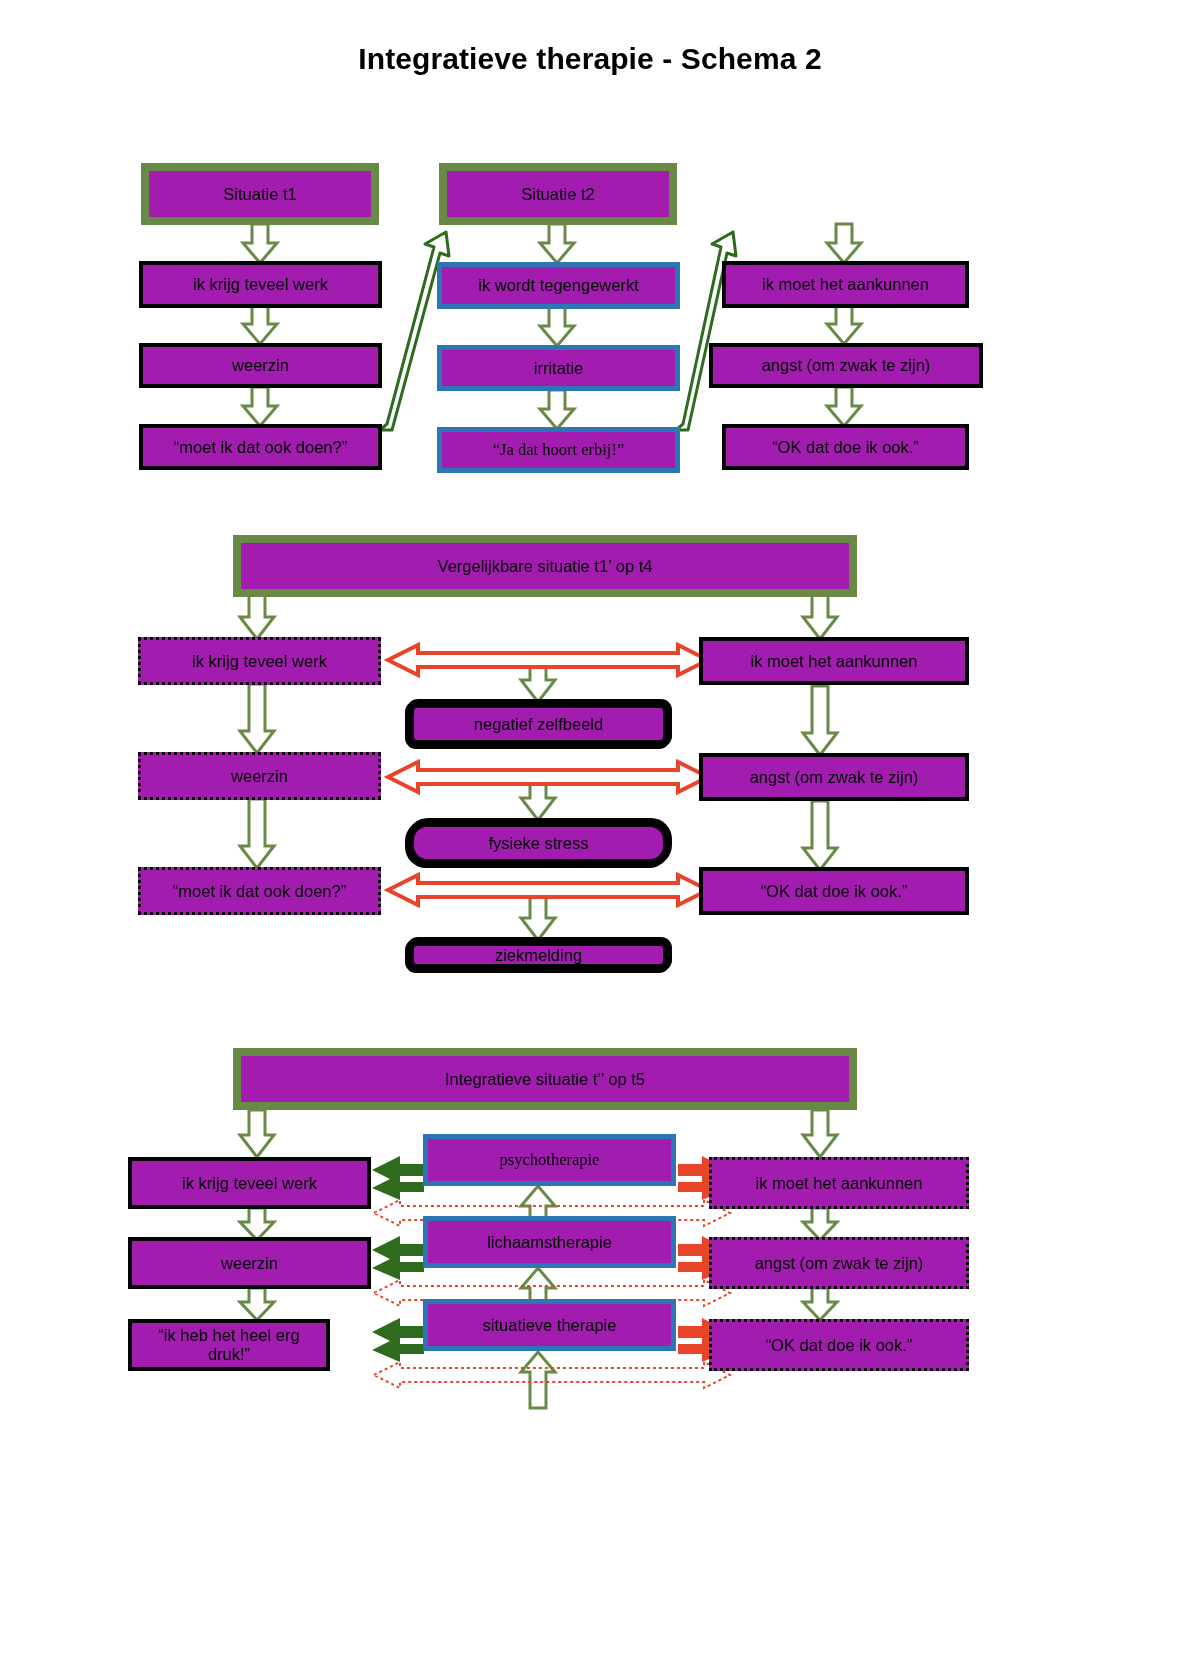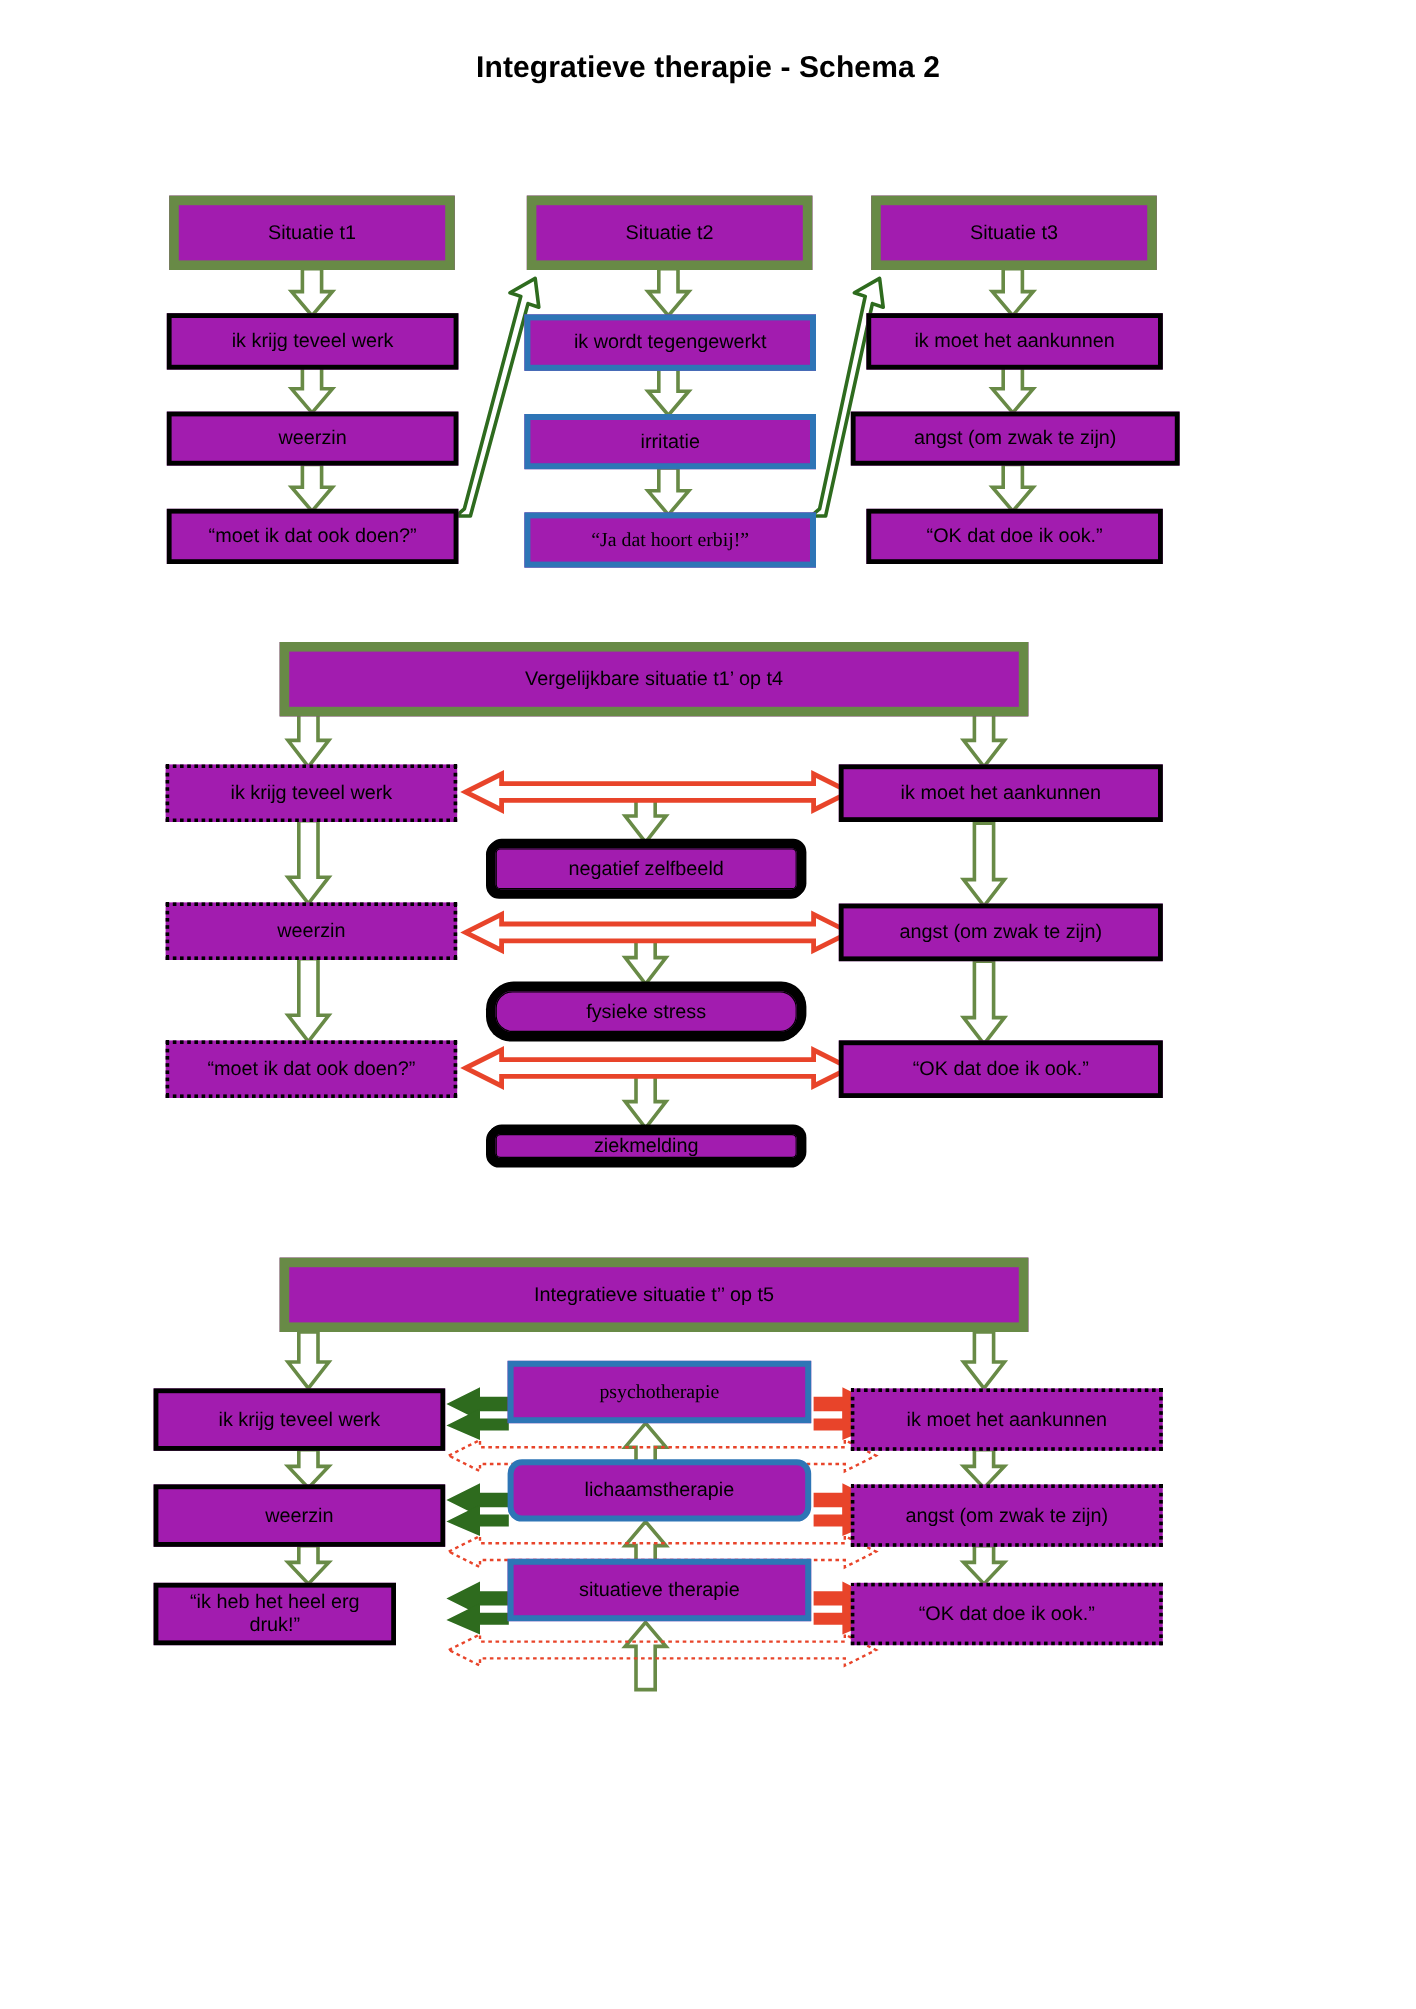--- a/index.html
+++ b/index.html
@@ -6,21 +6,21 @@
   body{
     font-family:"Liberation Sans","DejaVu Sans",sans-serif;
     width:1180px;height:1674px;position:relative;overflow:hidden;
     color:#000;
   }
   #canvas{position:absolute;left:0;top:0;width:1180px;height:1674px;}
   svg#wires{position:absolute;left:0;top:0;width:1180px;height:1674px;pointer-events:none;}
 
   .title{
     position:absolute;width:100%;text-align:center;top:42px;
-    font-size:25px;font-weight:bold;letter-spacing:.1px;
+    font-size:30px;font-weight:bold;letter-spacing:.1px;
   }
 
   
   .box{
     position:absolute;box-sizing:border-box;
     display:flex;align-items:center;justify-content:center;
     background:#a21caf;font-size:16.5px;line-height:1.15;
     text-align:center;z-index:5;
   }
   .box span{display:block;padding:0 6px;}
@@ -151,23 +151,20 @@
   <div class="box blue" style="left:437px;top:262px;width:243px;height:47px;">
     <span>ik wordt tegengewerkt</span>
   </div>
   <div class="box blue" style="left:437px;top:345px;width:243px;height:46px;">
     <span>irritatie</span>
   </div>
   <div class="box blue" style="left:437px;top:427px;width:243px;height:46px;font-family:Liberation Serif, serif;">
     <span>“Ja dat hoort erbij!”</span>
   </div>
 
-  <div class="box green" style="left:726px;top:163px;width:238px;height:62px;">
-    <span>Situatie t3</span>
-  </div>
   <div class="box black" style="left:722px;top:261px;width:247px;height:47px;">
     <span>ik moet het aankunnen</span>
   </div>
   <div class="box black" style="left:709px;top:343px;width:274px;height:45px;">
     <span>angst (om zwak te zijn)</span>
   </div>
   <div class="box black" style="left:722px;top:424px;width:247px;height:46px;">
     <span>“OK dat doe ik ook.”</span>
   </div>
 
@@ -215,21 +212,21 @@
   <div class="box black" style="left:128px;top:1237px;width:243px;height:52px;">
     <span>weerzin</span>
   </div>
   <div class="box black" style="left:128px;top:1319px;width:202px;height:52px;">
     <span>“ik heb het heel erg druk!”</span>
   </div>
 
   <div class="box blue" style="left:423px;top:1134px;width:253px;height:52px;font-family:Liberation Serif, serif;">
     <span>psychotherapie</span>
   </div>
-  <div class="box blue" style="left:423px;top:1216px;width:253px;height:52px;border-radius:12px;">
+  <div class="box blue" style="left:423px;top:1216px;width:253px;height:52px;">
     <span>lichaamstherapie</span>
   </div>
   <div class="box blue" style="left:423px;top:1299px;width:253px;height:52px;">
     <span>situatieve therapie</span>
   </div>
 
   <div class="box dotted" style="left:709px;top:1157px;width:260px;height:52px;">
     <span>ik moet het aankunnen</span>
   </div>
   <div class="box dotted" style="left:709px;top:1237px;width:260px;height:52px;">

